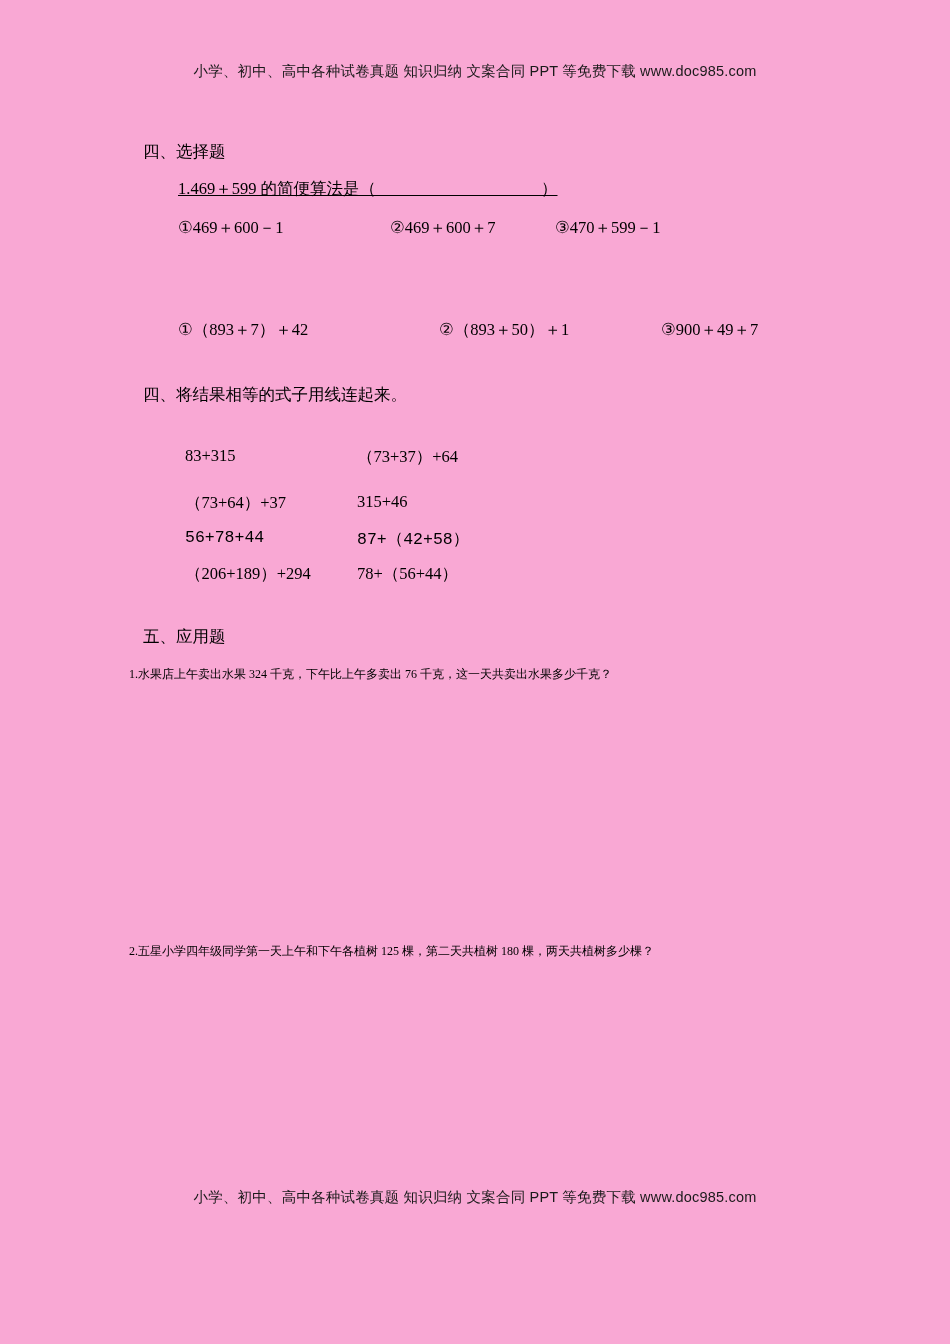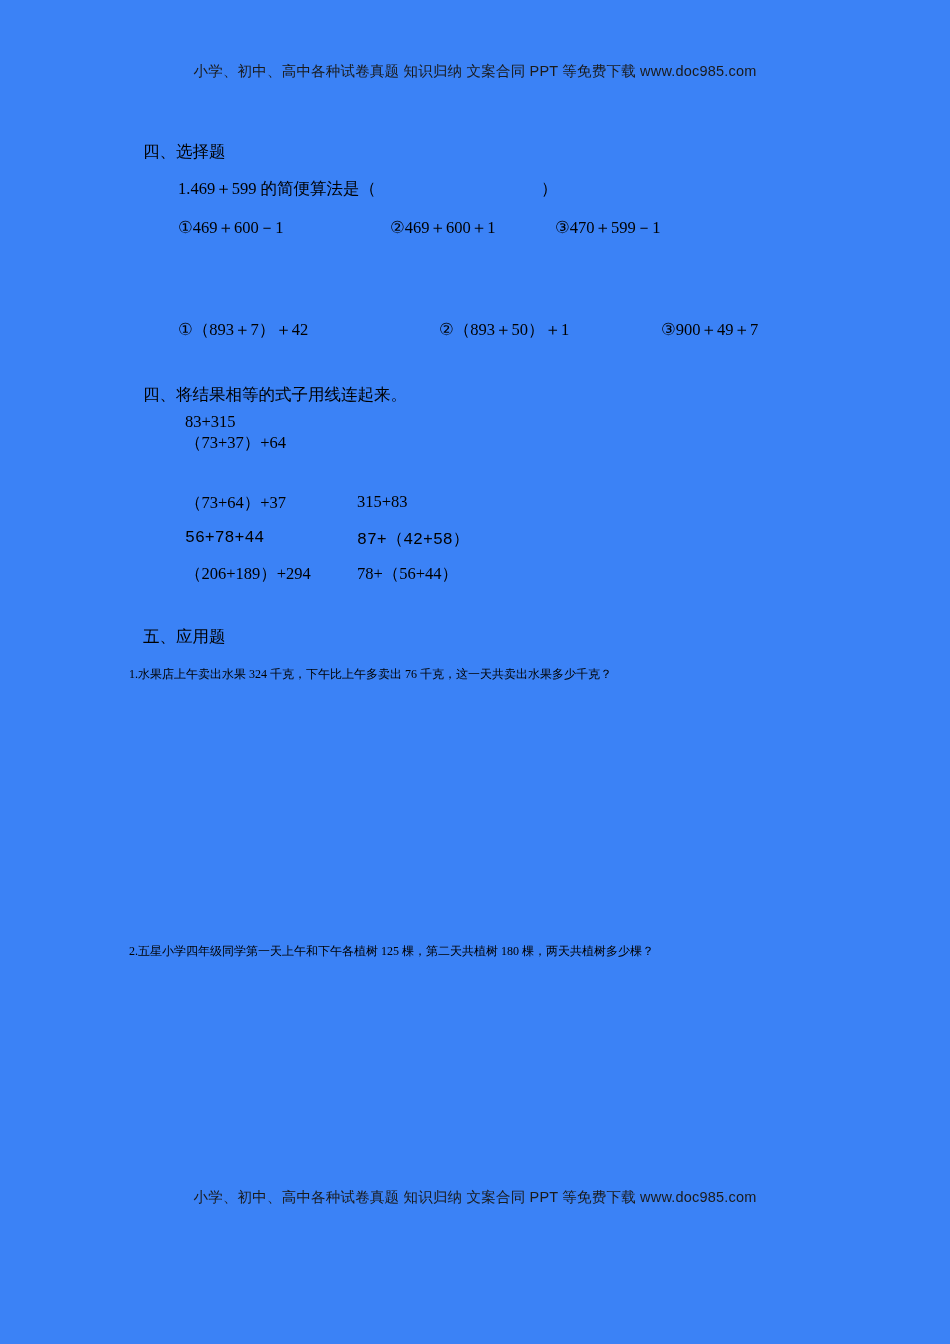--- a/index.html
+++ b/index.html
@@ -1,20 +1,20 @@
 <!DOCTYPE html>
 <html><head>
 <meta charset="utf-8">
 <style>
   html, body { margin: 0; padding: 0; background: #ffffff; }
   .page {
     position: relative;
     width: 950px;
     height: 1344px;
-    background: #3b82f6;
+    background: #f9a8d4;
     color: #000000;
     font-family: "Liberation Serif", "DejaVu Serif", serif;
     font-size: 16px;
     overflow: hidden;
   }
   .abs { position: absolute; }
   .promo {
     left: 0; right: 0;
     text-align: center;
     font-family: "Liberation Sans", "DejaVu Sans", sans-serif;
@@ -58,44 +58,44 @@
 </style>
 </head>
 <body>
 
 <div class="page">
 
   <div class="abs promo" style="top:62px;">小学、初中、高中各种试卷真题 知识归纳 文案合同 PPT 等免费下载  www.doc985.com</div>
 
   <div class="abs sec-title" style="top:141px;">四、选择题</div>
 
-  <div class="abs stem" style="top:178px;">1.469＋599 的简便算法是（　　　　　　　　　　）</div>
+  <div class="abs stem" style="top:178px;text-decoration:underline;">1.469＋599 的简便算法是（　　　　　　　　　　）</div>
 
   <div class="abs opt-row" style="top:217px;">
     <span class="o1a">①469＋600－1</span>
-    <span class="o2a">②469＋600＋1</span>
+    <span class="o2a">②469＋600＋7</span>
     <span>③470＋599－1</span>
   </div>
 
 
   <div class="abs opt-row" style="top:319px;gap:24px;">
     <span class="o1b">①（893＋7）＋42</span>
     <span class="o2b">②（893＋50）＋1</span>
     <span>③900＋49＋7</span>
   </div>
 
   <div class="abs sec-title" style="top:384px;">四、将结果相等的式子用线连起来。</div>
 
-  <div class="abs match-row" style="top:412px;flex-direction:column;">
+  <div class="abs match-row" style="top:446px;">
     <span class="mleft">83+315</span>
     <span class="mright">（73+37）+64</span>
   </div>
   <div class="abs match-row" style="top:492px;">
     <span class="mleft">（73+64）+37</span>
-    <span class="mright">315+83</span>
+    <span class="mright">315+46</span>
   </div>
   <div class="abs match-row" style="top:528px;font-family:Liberation Mono, monospace;">
     <span class="mleft">56+78+44</span>
     <span class="mright">87+（42+58）</span>
   </div>
   <div class="abs match-row" style="top:563px;">
     <span class="mleft">（206+189）+294</span>
     <span class="mright">78+（56+44）</span>
   </div>
 

